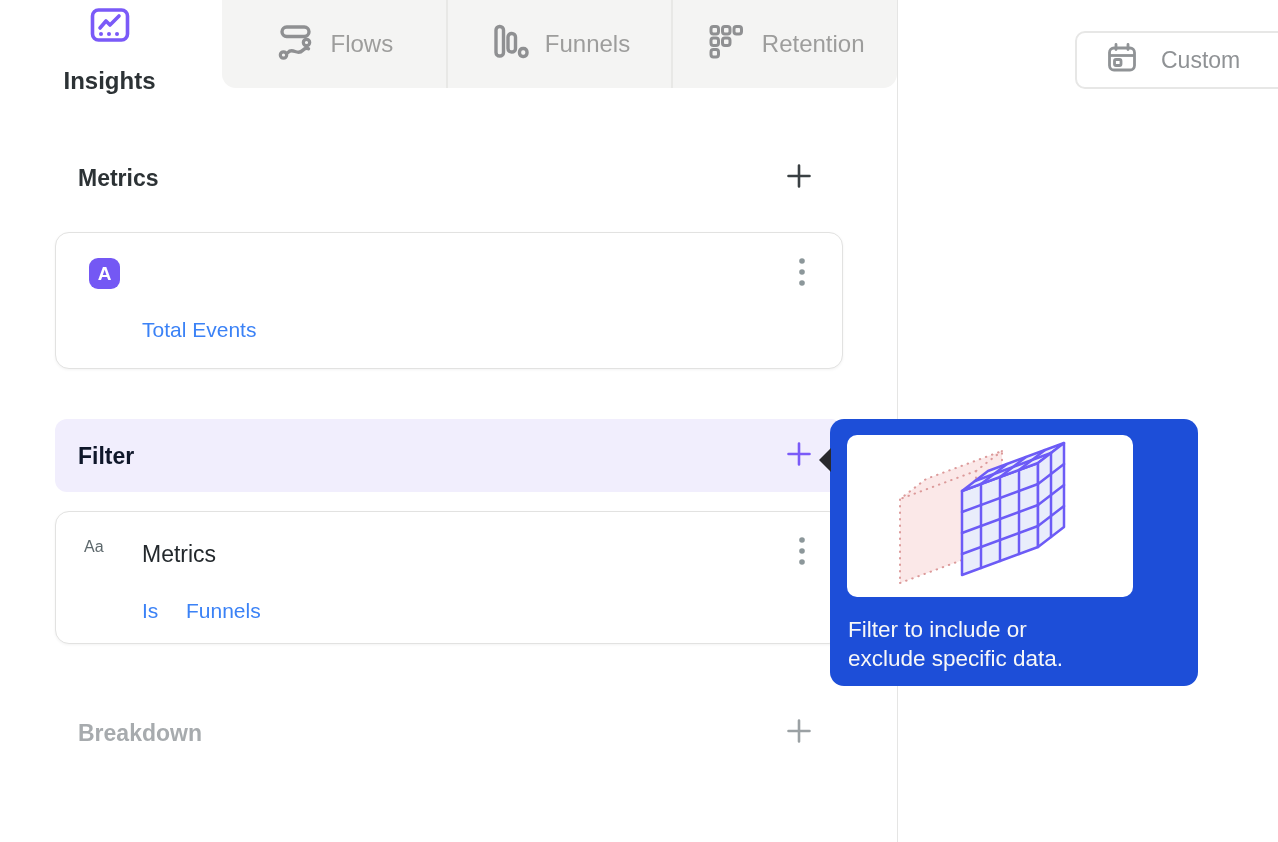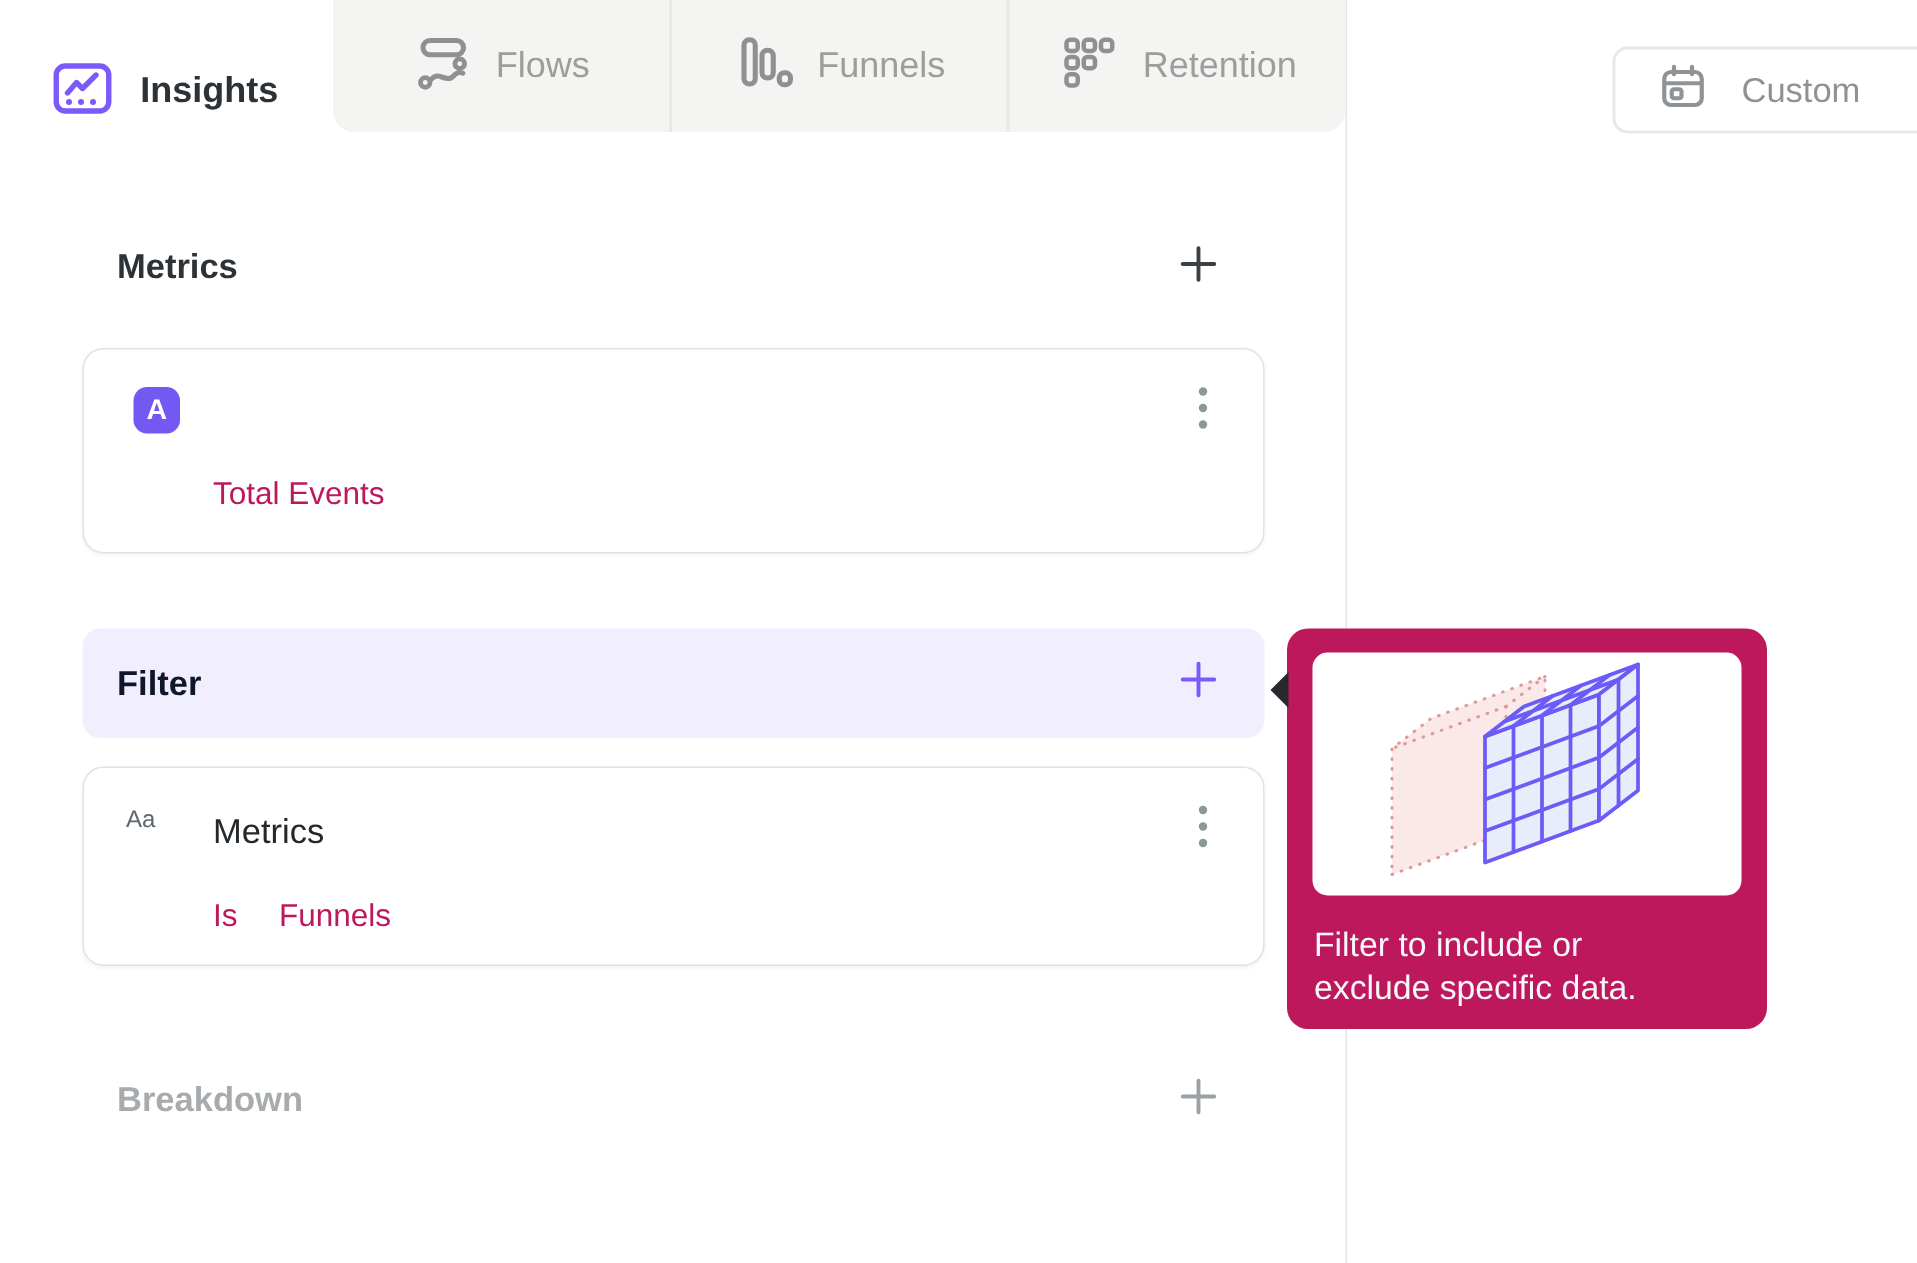--- a/index.html
+++ b/index.html
@@ -4,22 +4,22 @@
 <style>
   * { margin:0; padding:0; box-sizing:border-box; }
   html,body { background:#fff; }
   body { font-family:"Liberation Sans", sans-serif; }
   #app { position:relative; width:1278px; height:842px; background:#fff; overflow:hidden; }
 
   
   .panel { position:absolute; left:0; top:0; width:898px; height:842px; background:#fff; border-right:1px solid #e5e5e4; }
 
   
-  .tab-insights { position:absolute; left:0; top:16px; width:219px; height:90px; background:#fff;
-                  display:flex; align-items:center; justify-content:center; gap:16px; cursor:pointer; }
+  .tab-insights { position:absolute; left:0; top:4px; width:219px; height:90px; background:#fff;
+                  display:flex; align-items:center; justify-content:center; gap:16px; cursor:pointer;flex-direction:column; }
   .tab-insights .tab-label { font-size:24px; font-weight:600; color:#2c3235; }
   .tab-group { position:absolute; left:222px; top:0; width:675px; height:88px; background:#f4f4f3;
                border-radius:0 0 14px 14px; display:flex; }
   .tab { flex:1; display:flex; align-items:center; justify-content:center; gap:16px; cursor:pointer; }
   .tab + .tab { border-left:2px solid #e8e8e6; }
   .tab .tab-label { font-size:24px; font-weight:500; color:#9d9d9c; }
 
   
   .section-header { position:absolute; width:788px; }
   .section-header .row-title { position:absolute; left:23px; top:50%; transform:translateY(-50%);
@@ -38,40 +38,40 @@
                            font-size:23px; font-weight:700; color:#0f172a; }
   .filter-row .plus-btn { position:absolute; right:30px; top:50%; transform:translateY(-50%);
                           width:28px; height:28px; display:flex; align-items:center; justify-content:center; cursor:pointer; }
 
   
   .card { position:absolute; left:55px; width:788px; background:#fff; border:1px solid #e2e2e1;
           border-radius:14px; box-shadow:0 1px 3px rgba(0,0,0,.05); }
   #metric-card { top:232px; height:137px; }
   #browser-card { top:511px; height:133px; }
   .card .card-title { position:absolute; left:86px; top:29px; font-size:23px; font-weight:500; color:#23282c; }
-  .card .card-sub { position:absolute; top:85px; font-size:21px; color:#be185d; }
+  .card .card-sub { position:absolute; top:85px; font-size:21px; color:#3b82f6; }
   .kebab { position:absolute; right:28px; top:25px; width:24px; height:38px;
            display:flex; align-items:center; justify-content:center; cursor:pointer; }
   .badge-a { position:absolute; left:33px; top:25px; width:31px; height:31px; border-radius:9px;
              background:#7458f4; color:#fff; font-size:19px; font-weight:700;
              display:flex; align-items:center; justify-content:center; }
   .aa-icon { position:absolute; left:28px; top:26px; font-size:16px; font-weight:500; color:#5d686c; }
   #browser-card .card-sub.op { left:86px; top:87px; }
   #browser-card .card-sub.val { left:130px; top:87px; }
   #metric-card .card-sub { left:86px; }
 
   
   .custom-btn { position:absolute; left:1075px; top:31px; width:230px; height:58px; background:#fff;
                 border:2px solid #e7e7e6; border-radius:10px; display:flex; align-items:center;
                 padding-left:28px; gap:22px; cursor:pointer; }
   .custom-btn .custom-label { font-size:23px; color:#8f9295; }
 
   
-  .tooltip { position:absolute; left:858px; top:419px; width:320px; height:267px;
-             background:#be185d; border-radius:14px; }
+  .tooltip { position:absolute; left:830px; top:419px; width:368px; height:267px;
+             background:#1d4ed8; border-radius:14px; }
   .tooltip .arrow { position:absolute; left:-11px; top:29px; width:0; height:0;
                     border-top:12px solid transparent; border-bottom:12px solid transparent;
                     border-right:12px solid #29292d; }
   .tooltip .tooltip-image { position:absolute; left:17px; top:16px; width:286px; height:162px;
                             background:#fff; border-radius:10px; overflow:hidden; }
   .tooltip .caption { position:absolute; left:18px; top:196px; font-size:22.5px; line-height:29px;
                       font-weight:500; color:#f7f7f7; }
 </style>
 </head>
 <body>

